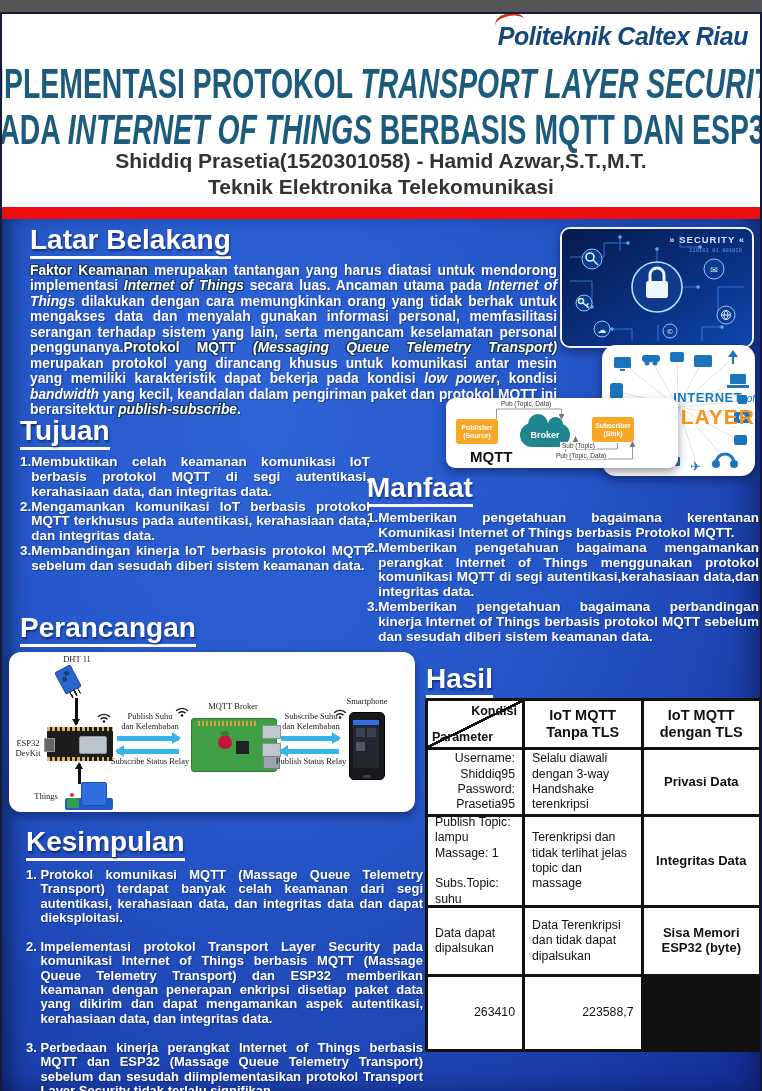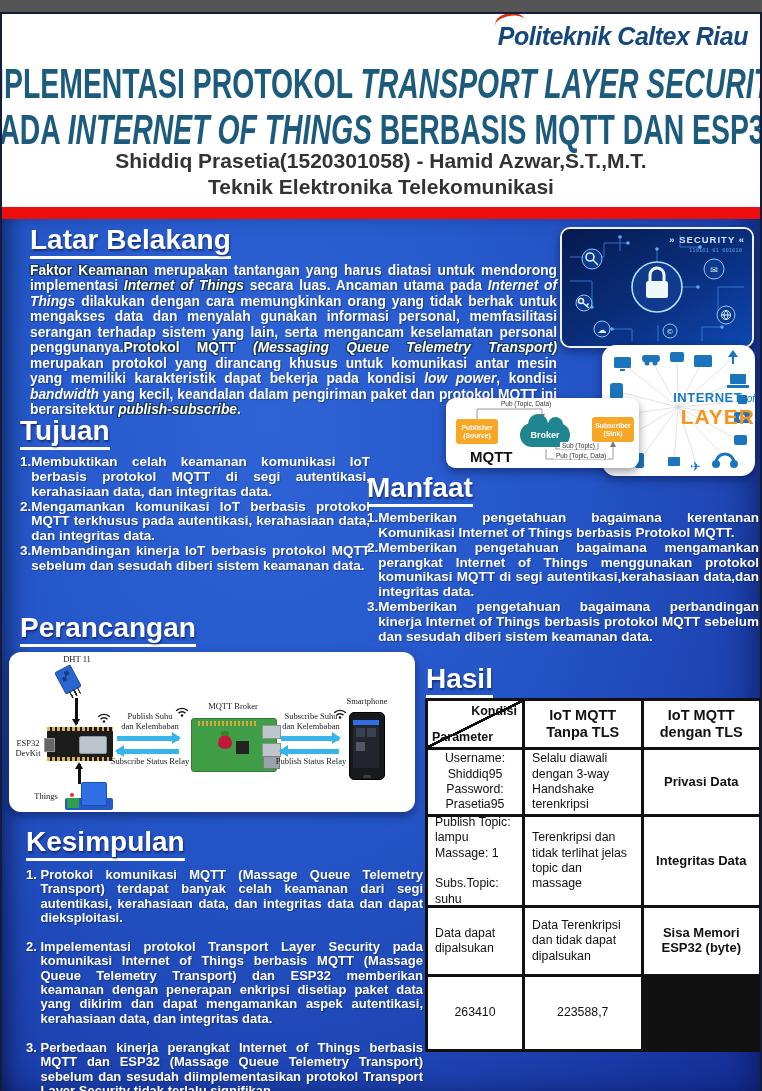--- a/index.html
+++ b/index.html
@@ -47,21 +47,21 @@
   .sec-card svg{display:block;width:100%;height:100%;border-radius:8px;}
   .sec-caption{position:absolute;right:7px;top:5px;color:#cfe6ff;font-size:9.5px;font-weight:bold;letter-spacing:1px;}
   .sec-binary{position:absolute;right:10px;top:18px;color:#6ea8f0;font-size:5.5px;opacity:.85;font-family:"DejaVu Sans Mono",monospace;}
   .iot-card{left:600px;top:331px;width:153px;height:131px;background:#fff;border-radius:14px;z-index:3;}
   .iot-card svg{display:block;width:100%;height:100%;}
   .iot-text{position:absolute;left:0;top:44px;width:100%;text-align:right;line-height:1;}
   .iot-l1{font-size:13px;font-weight:bold;color:#1779c4;letter-spacing:.5px;}
   .iot-of{font-size:10px;font-style:italic;color:#1779c4;}
   .iot-l2{font-size:21px;font-weight:bold;color:#f7941d;letter-spacing:1px;margin-top:1px;}
   
-  .mqtt-box{left:444px;top:384px;width:193px;height:70px;background:#fff;border-radius:9px;z-index:6;}
+  .mqtt-box{left:444px;top:384px;width:232px;height:70px;background:#fff;border-radius:9px;z-index:6;}
   .mqtt-box .lbl{position:absolute;font-size:6.5px;color:#333;}
   .mq-node{position:absolute;background:#f6a725;color:#fff;border-radius:3px;font-size:6.8px;font-weight:bold;
         line-height:1.15;display:flex;align-items:center;justify-content:center;text-align:center;white-space:pre-line;}
   .mq-pub{left:10px;top:21px;width:42px;height:25px;}
   .mq-sub{left:146px;top:19px;width:42px;height:25px;}
   .cloud{position:absolute;left:74px;top:25px;width:50px;height:24px;background:#1f858e;border-radius:13px;
         display:flex;align-items:center;justify-content:center;color:#fff;font-size:9px;font-weight:bold;}
   .cloud::before{content:"";position:absolute;left:8px;top:-9px;width:20px;height:20px;background:#1f858e;border-radius:50%;}
   .cloud::after{content:"";position:absolute;right:7px;top:-6px;width:15px;height:15px;background:#1f858e;border-radius:50%;}
   .cloud .ct{position:relative;z-index:1;}
@@ -116,21 +116,21 @@
   .htable{position:absolute;left:423px;top:684px;width:331px;display:grid;
         grid-template-columns:94px 1fr 1fr;grid-template-rows:46px 64px 88px 66px 72px;
         gap:3px;background:#111;border:3px solid #111;border-radius:2px;z-index:4;}
   .cell{background:#fff;color:#111;overflow:hidden;}
   .cell.head{display:flex;align-items:center;justify-content:center;text-align:center;
         font-size:14.5px;font-weight:bold;line-height:1.15;white-space:pre-line;}
   .cell.param{display:flex;align-items:center;justify-content:center;text-align:center;
         font-size:13px;font-weight:bold;line-height:1.15;padding:2px;}
   .cell.val{display:flex;flex-direction:column;justify-content:center;font-size:12.3px;font-weight:normal;
         line-height:1.25;padding:3px 7px;white-space:pre-line;}
-  .cell.val.c{text-align:center;}
+  .cell.val.c{text-align:right;}
   .corner{position:relative;background:linear-gradient(to bottom right,#fff calc(50% - 1.3px),#111 calc(50% - 1.3px) calc(50% + 1.3px),#fff calc(50% + 1.3px));}
   .corner .ck{position:absolute;top:3px;right:5px;font-size:12.5px;font-weight:bold;}
   .corner .cp{position:absolute;bottom:3px;left:4px;font-size:12.5px;font-weight:bold;}
 </style>
 </head>
 <body>
 
 <div class="poster">
 
   <div class="hdr">

